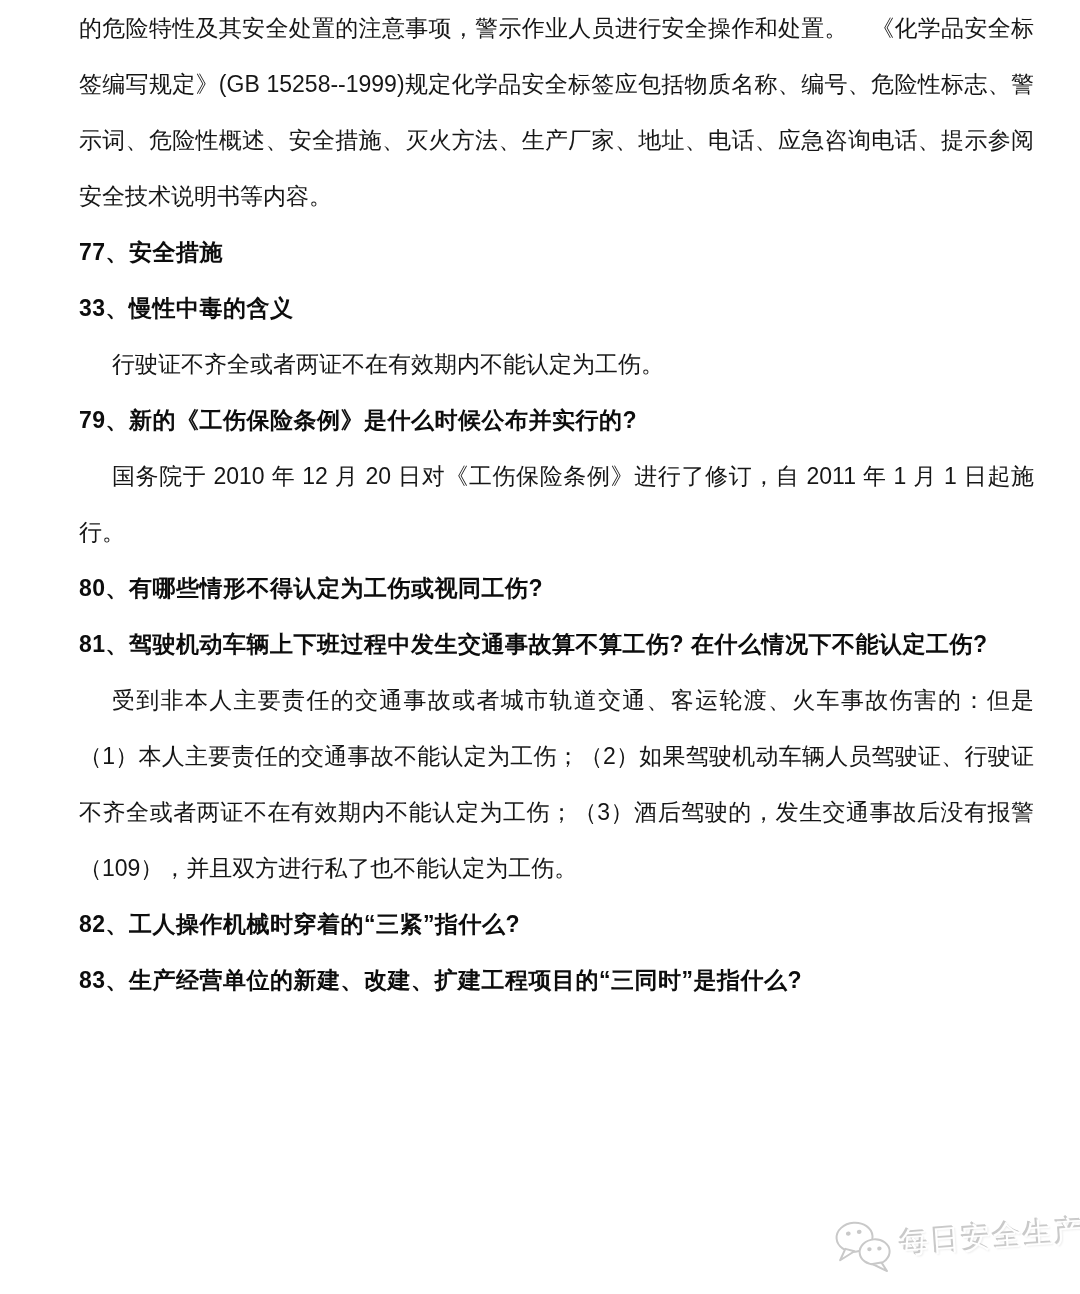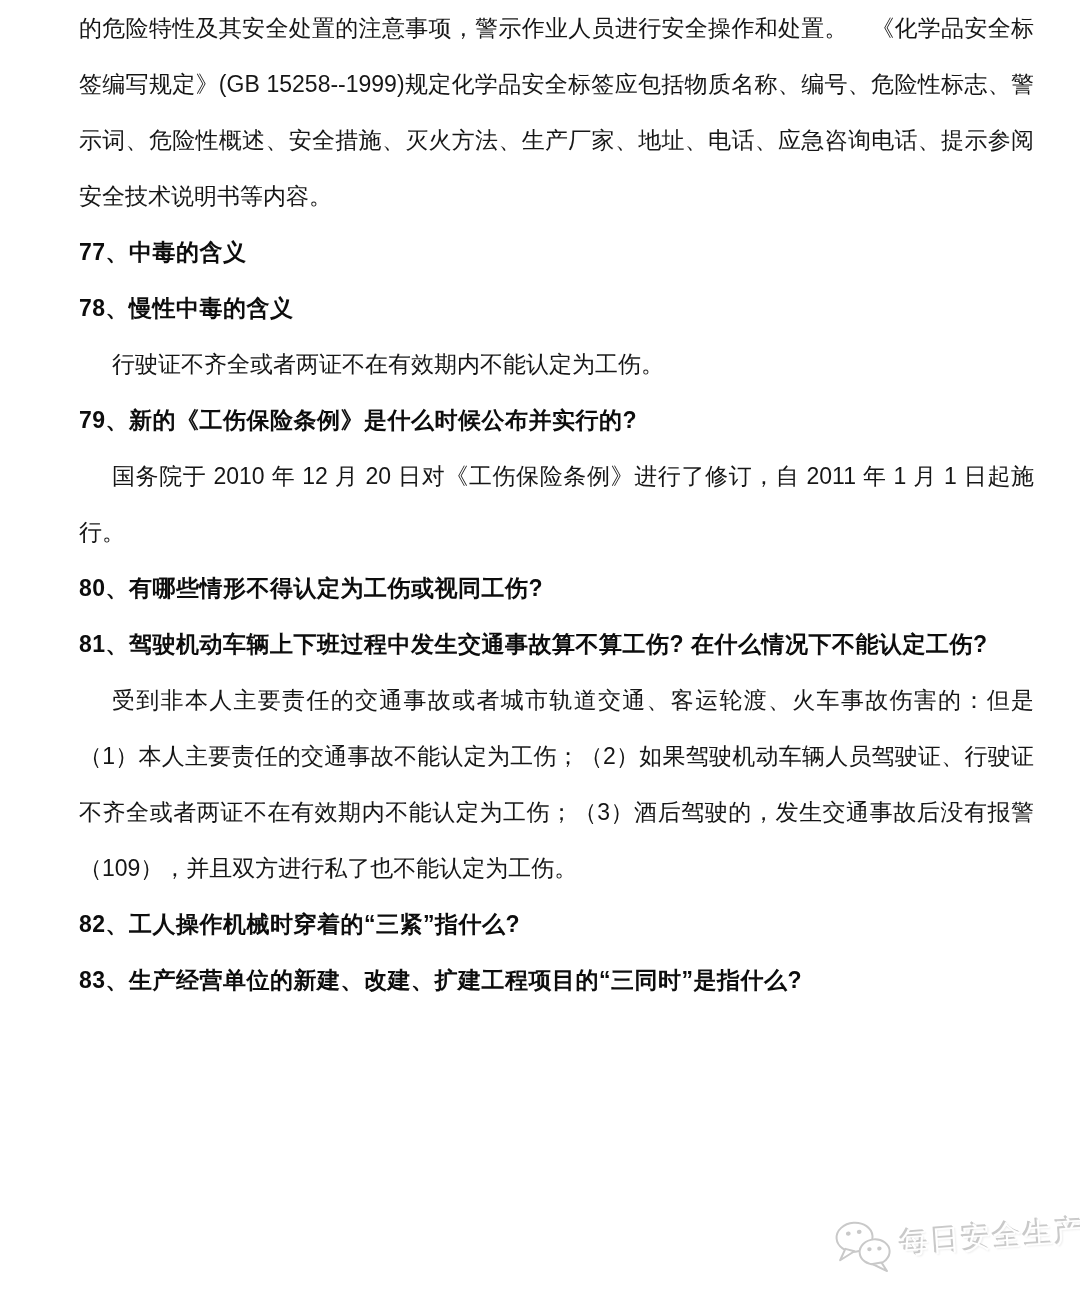--- a/index.html
+++ b/index.html
@@ -60,23 +60,23 @@
     display: block;
   }
 </style>
 </head>
 <body>
 
 <div class="page">
 
   <p class="para">的危险特性及其安全处置的注意事项，警示作业人员进行安全操作和处置。　《化学品安全标签编写规定》(GB 15258--1999)规定化学品安全标签应包括物质名称、编号、危险性标志、警示词、危险性概述、安全措施、灭火方法、生产厂家、地址、电话、应急咨询电话、提示参阅安全技术说明书等内容。</p>
 
-  <p class="para heading"><span>77、</span><span>中毒的含义</span></p>
+  <p class="para heading"><span>77、</span><span>安全措施</span></p>
 
-  <p class="para heading"><span>78、</span><span>慢性中毒的含义</span></p>
+  <p class="para heading"><span>33、</span><span>慢性中毒的含义</span></p>
   <p class="para answer">行驶证不齐全或者两证不在有效期内不能认定为工伤。</p>
 
   <p class="para heading"><span>79、</span><span>新的《工伤保险条例》是什么时候公布并实行的?</span></p>
   <p class="para answer">国务院于 2010 年 12 月 20 日对《工伤保险条例》进行了修订，自 2011 年 1 月 1 日起施行。</p>
 
   <p class="para heading"><span>80、</span><span>有哪些情形不得认定为工伤或视同工伤?</span></p>
 
   <p class="para heading"><span>81、</span><span>驾驶机动车辆上下班过程中发生交通事故算不算工伤? 在什么情况下不能认定工伤?</span></p>
   <p class="para answer">受到非本人主要责任的交通事故或者城市轨道交通、客运轮渡、火车事故伤害的：但是（1）本人主要责任的交通事故不能认定为工伤；（2）如果驾驶机动车辆人员驾驶证、行驶证不齐全或者两证不在有效期内不能认定为工伤；（3）酒后驾驶的，发生交通事故后没有报警（109），并且双方进行私了也不能认定为工伤。</p>
 

